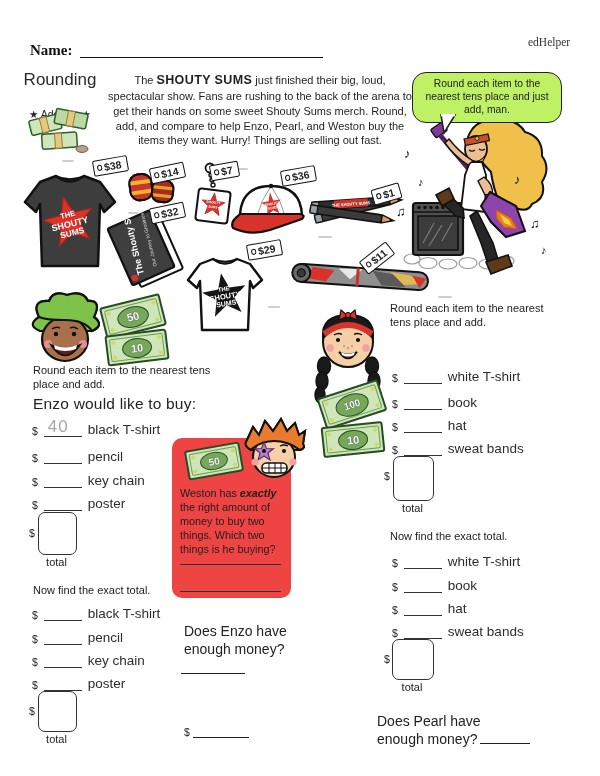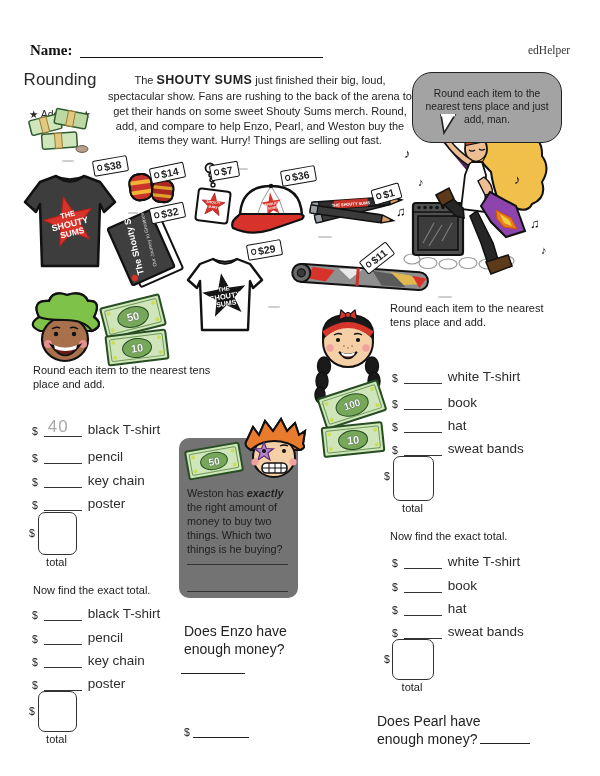--- a/index.html
+++ b/index.html
@@ -3,30 +3,30 @@
 <meta charset="utf-8">
 <style>
   html,body{margin:0;padding:0;background:#fff;}
   #page{position:relative;width:600px;height:776px;background:#fff;overflow:hidden;
         font-family:"Liberation Sans",sans-serif;color:#222;}
   .abs{position:absolute;}
   
   .name-label{position:absolute;left:30px;top:42px;font-family:"Liberation Serif",serif;
               font-weight:bold;font-size:15px;color:#111;}
   .name-line{position:absolute;left:80px;top:57px;width:243px;border-bottom:1.6px solid #111;height:0;}
-  .brand{position:absolute;left:528px;top:36px;font-family:"Liberation Serif",serif;font-size:11.5px;color:#333;margin-top:8px;}
+  .brand{position:absolute;left:528px;top:36px;font-family:"Liberation Serif",serif;font-size:11.5px;color:#333;}
   
   .topic-title{position:absolute;left:14px;top:70px;width:92px;text-align:center;font-size:17px;color:#2a2a2a;}
   .topic-sub{position:absolute;left:14px;top:108px;width:92px;text-align:center;font-size:10.5px;color:#2a2a2a;}
   
   .intro{position:absolute;left:106px;top:72px;width:308px;text-align:center;font-size:11px;line-height:1.35;color:#1f1f1f;}
   .intro .band{font-weight:900;font-size:12.5px;letter-spacing:.4px;}
   
-  .bubble{position:absolute;left:412px;top:72px;width:134px;border:1.6px solid #222;border-radius:20px;
-          background:#a3a3a3;padding:15px 7px;font-size:10.3px;line-height:1.25;text-align:center;z-index:5;}
+  .bubble{position:absolute;left:412px;top:72px;width:134px;border:1.6px solid #222;border-radius:14px;
+          background:#bef264;padding:5px 7px;font-size:10.3px;line-height:1.25;text-align:center;z-index:5;}
   .bubble-tail{position:absolute;left:438px;top:114px;z-index:6;}
   
   .tag{position:absolute;background:#fff;border:1.5px solid #111;border-radius:2px;font-weight:bold;
        font-size:10.5px;height:14px;line-height:14px;padding:0 5px 0 10px;z-index:4;white-space:nowrap;}
   .tag::before{content:'';position:absolute;left:2.5px;top:50%;margin-top:-2.8px;width:3.6px;height:3.6px;
        border:1.1px solid #111;border-radius:50%;background:#fff;}
   
   .bill{position:absolute;background:#cfe5ba;border:2px solid #274e22;border-radius:3px;z-index:3;}
   .bill-inner{position:absolute;inset:2px;border:1px solid #6c9a58;border-radius:2px;}
   .bill-oval{position:absolute;left:50%;top:50%;transform:translate(-50%,-50%);background:#77a85a;
@@ -42,21 +42,21 @@
   .blank{display:inline-block;width:38px;border-bottom:1.45px solid #333;height:15px;position:relative;}
   .hand{position:absolute;left:4px;bottom:-1px;font-size:17px;color:#a8a8a8;letter-spacing:1px;}
   .lbl{font-size:13.5px;color:#2c2c2c;line-height:15px;}
   .total-box{position:absolute;width:37px;height:41px;border:1.5px solid #333;border-radius:7px;background:#fff;}
   .total-cur{position:absolute;font-size:10.5px;}
   .total-label{position:absolute;font-size:11px;text-align:center;color:#222;}
   .ansline{position:absolute;border-bottom:1.3px solid #222;height:0;}
   .qtext{position:absolute;font-size:14px;line-height:1.32;color:#222;}
   .inline-blank{display:inline-block;width:50px;border-bottom:1.25px solid #222;height:9px;margin-left:3px;}
   
-  .gray-card{position:absolute;left:179px;top:438px;width:119px;height:160px;background:#737373;border-radius:10px;z-index:1;}
+  .gray-card{position:absolute;left:172px;top:438px;width:119px;height:160px;background:#ef4444;border-radius:10px;z-index:1;}
   .weston-text{position:absolute;left:8px;top:48px;width:104px;font-size:10.8px;line-height:1.3;color:#1e1e1e;}
   .wline{position:absolute;left:8px;width:101px;border-bottom:1.3px solid #333;height:0;}
   
   .note{position:absolute;font-size:13px;color:#111;z-index:2;}
   .dash{position:absolute;height:2px;border-radius:1px;background:#cfcfcf;}
   svg{overflow:visible;}
 </style>
 </head>
 <body>
 
@@ -281,20 +281,21 @@
       <span class="bill-dots" style="box-shadow:46px 0 #cddd5a,0 17px #cddd5a,46px 17px #cddd5a;"></span>
     <span class="bill-oval" style="width:30px;height:19px;font-size:11px;">50</span>
   </div>
   <div class="bill" style="left:106px;top:332px;width:58px;height:27px;transform:rotate(-7deg);">
     <span class="bill-inner"></span>
       <span class="bill-dots" style="box-shadow:46px 0 #cddd5a,0 15px #cddd5a,46px 15px #cddd5a;"></span>
     <span class="bill-oval" style="width:28px;height:18px;font-size:11px;">10</span>
   </div>
 
   <div class="instr" style="left:33px;top:364px;width:180px;">Round each item to the nearest tens place and add.</div>
+  <div class="col-heading" style="left:33px;top:395px;">Enzo would like to buy:</div>
 
   <div class="item-row" style="left:32px;top:421px;">
     <span class="cur">$</span>
       <span class="blank">
         <span class="hand">40</span>
       </span>
       <span class="lbl">black T-shirt</span>
   </div>
   <div class="item-row" style="left:32px;top:448px;">
     <span class="cur">$</span>

